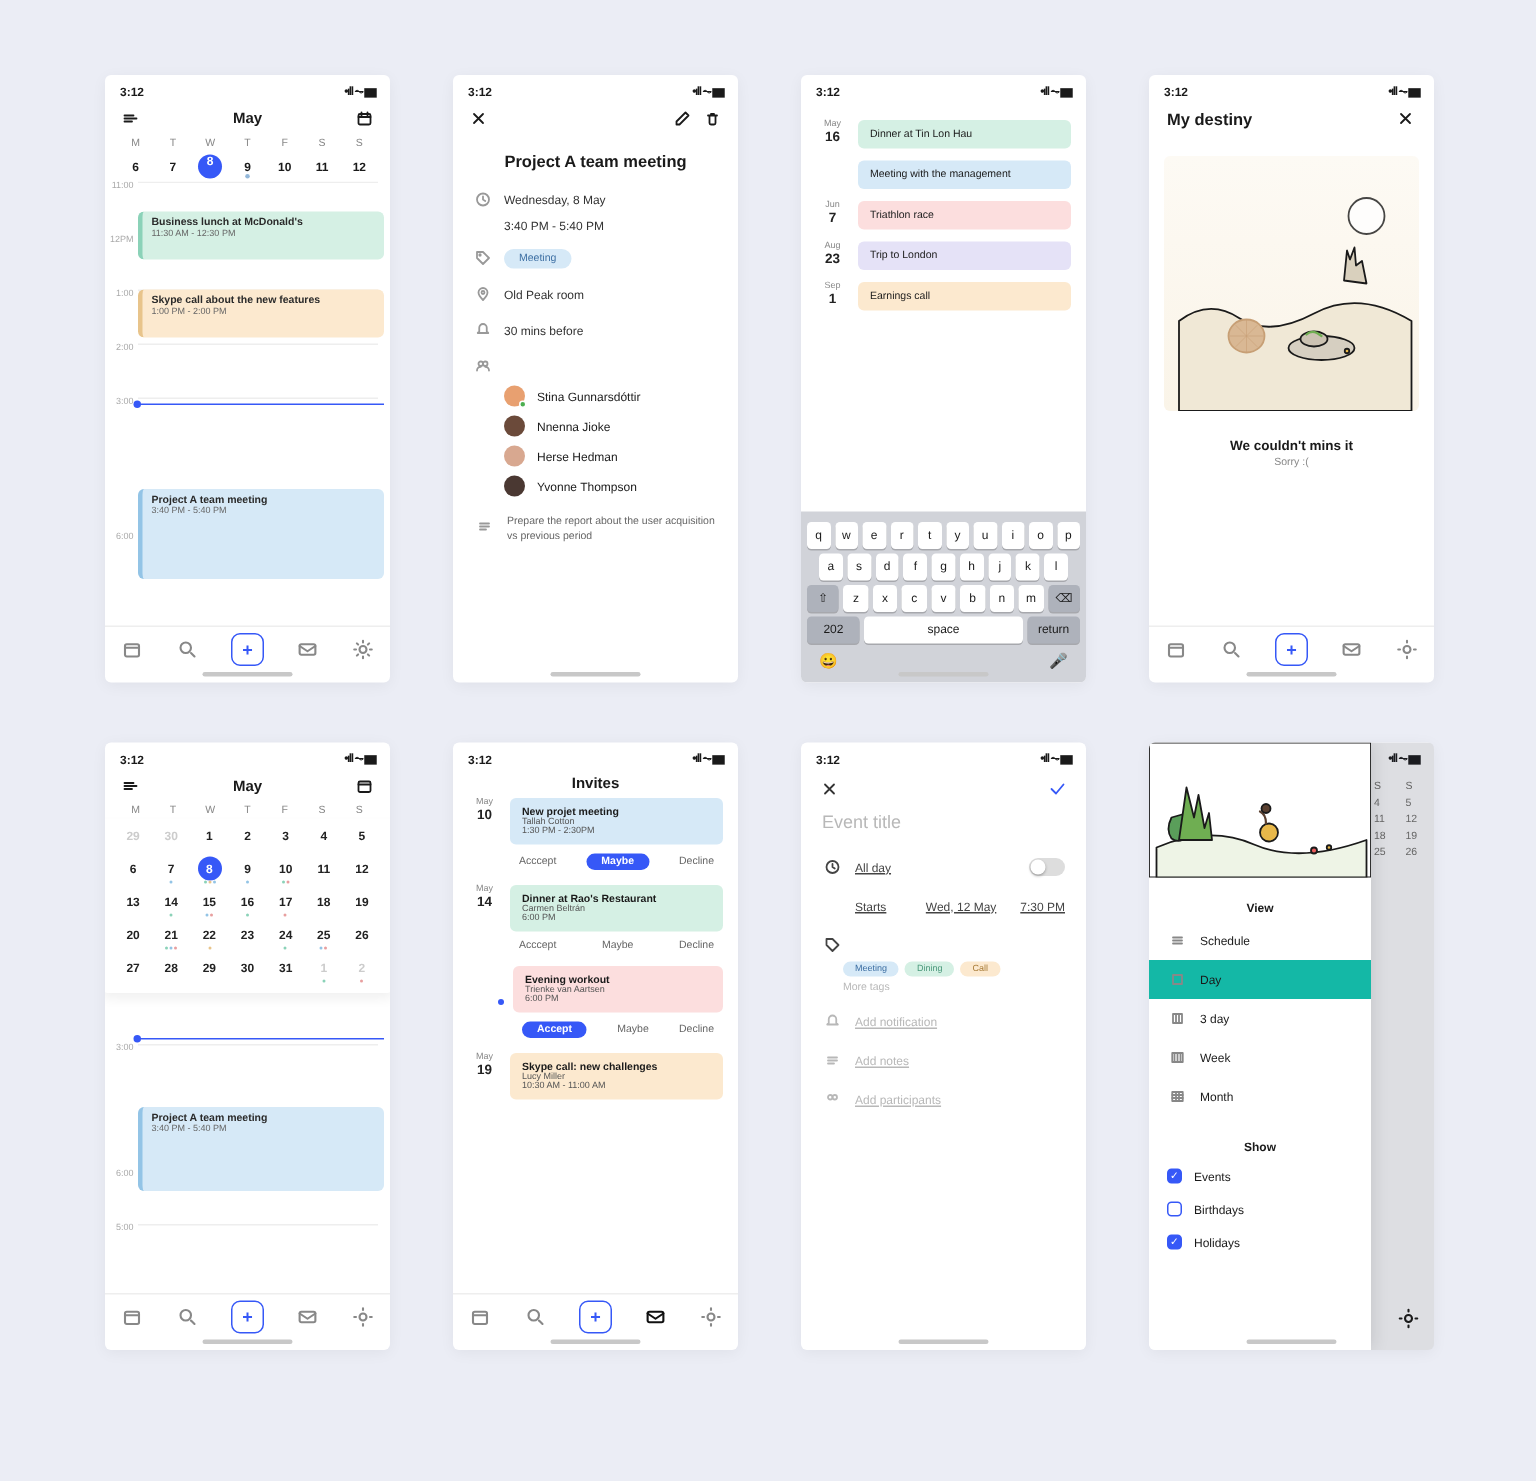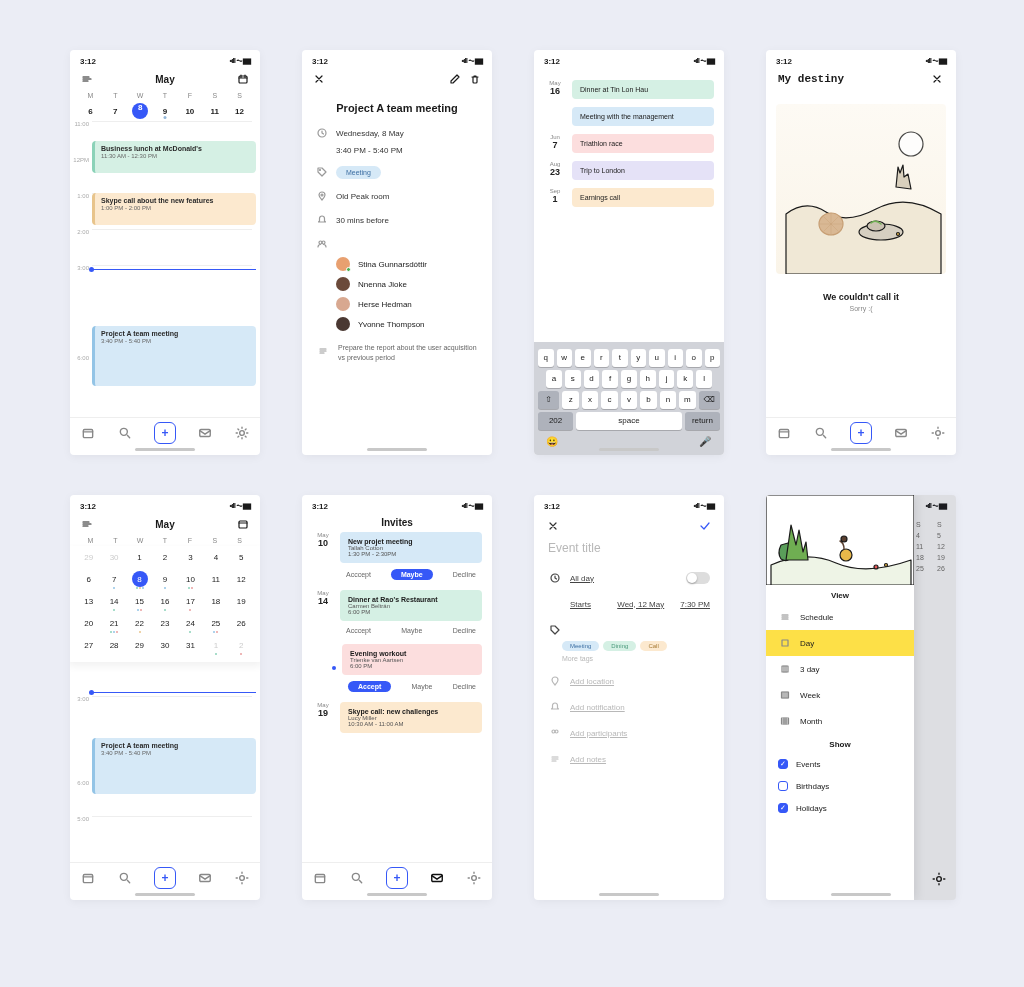--- a/index.html
+++ b/index.html
@@ -96,25 +96,25 @@
   .krow{ display:flex; gap:3px; margin:3px 0; justify-content:center;}
   .key{ background:#fff; border-radius:3px; text-align:center; font-size:8px; height:18px; line-height:18px; flex:1; box-shadow:0 1px 0 rgba(0,0,0,.2);}
   .key.dark{ background:#aeb2bb; }
   .emoji-row{ display:flex; justify-content:space-between; padding:3px 8px 6px; font-size:10px;}
 
   
   .empty-body{ flex:1; display:flex; flex-direction:column; align-items:center; justify-content:flex-start; padding:10px; position:relative;}
   .desert{ width:100%; height:170px; position:relative; background:linear-gradient(#fdfaf4 0%, #faf4e8 100%); border-radius:4px; overflow:hidden;}
   .empty-title{ font-size:9px; font-weight:600; margin-top:18px;}
   .empty-sub{ font-size:7px; color:#888; margin-top:3px;}
-  .my-dest-hdr{ display:flex; justify-content:space-between; align-items:center; padding:4px 12px 8px;font-family:Liberation Mono, monospace; }
+  .my-dest-hdr{ display:flex; justify-content:space-between; align-items:flex-end; padding:4px 12px 8px; }
   .my-dest-hdr span{ font-size:11px; font-weight:600;}
 
   
-  .month-grid{ display:grid; grid-template-columns:repeat(7,1fr); padding:2px 8px 8px; font-size:8px; font-weight:400; text-align:center; row-gap:4px; background:#fff; box-shadow:0 4px 8px rgba(0,0,0,.06); margin:0 -2px; border-radius:0 0 4px 4px;}
+  .month-grid{ display:grid; grid-template-columns:repeat(7,1fr); padding:2px 8px 8px; font-size:8px; font-weight:700; text-align:center; row-gap:4px; background:#fff; box-shadow:0 4px 8px rgba(0,0,0,.06); margin:0 -2px; border-radius:0 0 4px 4px;}
   .mcell{ height:18px; display:flex; flex-direction:column; align-items:center; justify-content:center; position:relative; color:#222;}
   .mcell.out{ color:#ccc;}
   .msel{ background:#3658f7; color:#fff; border-radius:50%; width:16px; height:16px; display:flex; align-items:center; justify-content:center;}
 
   
   .inv-list{ flex:1; padding:0 10px; overflow:hidden;}
   .inv-card{ border-radius:4px; padding:6px 8px; margin-bottom:4px;}
   .inv-card .t{font-weight:600; font-size:7px;}
   .inv-card .who{font-size:6px; color:#555;}
   .inv-card .when{font-size:6px; color:#555;}
@@ -133,23 +133,23 @@
   .toggle{width:24px;height:12px;background:#ddd;border-radius:12px;position:relative;}
   .toggle::after{content:"";width:10px;height:10px;background:#fff;border-radius:50%;position:absolute;top:1px;left:1px;box-shadow:0 1px 2px rgba(0,0,0,.3);}
   .nev-tags{display:flex;gap:4px;padding:4px 14px 2px 28px;}
   .tag{border-radius:10px;padding:2px 8px;font-size:6px;font-weight:500;}
   .more-tags{font-size:7px;color:#b8b8b8;padding:2px 14px 6px 28px;}
 
   
   .sidebar-phone .sheet{ position:absolute;top:0;left:0;bottom:0;width:148px;background:#fff;box-shadow:2px 0 10px rgba(0,0,0,.1);padding-bottom:10px;display:flex;flex-direction:column;}
   .scrim{ position:absolute; top:0;left:148px;right:0;bottom:0;background:rgba(30,35,60,.15);}
   .sheet-illus{height:90px; position:relative;}
-  .sect-title{font-size:8px;font-weight:600;text-align:center;margin:6px 0 4px;}
+  .sect-title{font-size:8px;font-weight:600;text-align:center;margin:16px 0 4px;}
   .opt{display:flex;align-items:center;gap:8px;padding:6px 12px;font-size:8px;}
-  .opt.active{background:#fde047;}
+  .opt.active{background:#14b8a6;}
   .opt .ico{color:#888;}
   .chk{width:10px;height:10px;border-radius:3px;border:1px solid #3658f7;display:flex;align-items:center;justify-content:center;font-size:7px;color:#fff;}
   .chk.on{background:#3658f7;}
 
   
   svg{stroke:currentColor;fill:none;stroke-width:1.2;stroke-linecap:round;stroke-linejoin:round;}
 
   
   .sidebar-phone .bg-grid{ position:absolute; top:26px; right:4px; width:36px; font-size:7px; color:#777;}
 </style>
@@ -473,21 +473,21 @@
           <ellipse cx="55" cy="120" rx="12" ry="11" fill="#d9b894" stroke="#c79f75"></ellipse>
           <g stroke="#c79f75" stroke-width=".4">
               <path d="M48 113l14 14M62 113l-14 14M55 109v22M44 120h22"></path>
             </g>
           <ellipse cx="105" cy="128" rx="22" ry="8" fill="#d6cfc1"></ellipse>
           <ellipse cx="100" cy="122" rx="9" ry="5" fill="#cbc2b2"></ellipse>
           <path d="M95 119 q3 -3 7 -1 l3 2" stroke="#6fae52" stroke-width="1.5" fill="none"></path>
           <circle cx="122" cy="130" r="1.5" fill="#e8b84a"></circle>
         </svg>
       </div>
-      <div class="empty-title">We couldn't call it</div>
+      <div class="empty-title">We couldn't mins it</div>
       <div class="empty-sub">Sorry :(</div>
     </div>
     <div class="tabbar">
       <span class="ico">
           <svg width="14" height="14" viewBox="0 0 12 12">
             <rect x="2" y="3" width="8" height="7" rx="1"></rect>
             <path d="M2 5h8"></path>
           </svg>
         </span>
       <span class="ico">
@@ -894,49 +894,41 @@
     </div>
     <div class="nev-tags" id="nevtags">
         <span class="tag" style="background: rgb(214, 233, 247); color: rgb(61, 111, 163);">Meeting</span>
         <span class="tag" style="background: rgb(213, 240, 228); color: rgb(73, 152, 122);">Dining</span>
         <span class="tag" style="background: rgb(252, 233, 207); color: rgb(168, 124, 56);">Call</span>
       </div>
     <div class="more-tags">More tags</div>
     <div class="nev-row placeholder">
         <span class="ico">
           <svg width="10" height="10" viewBox="0 0 10 10">
-            <path d="M5 1a3 3 0 013 3c0 2-3 5-3 5S2 6 2 4a3 3 0 013-3z"></path>
-          </svg>
-        </span>
-        <span>Add location</span>
+            <path d="M5 1a2.5 2.5 0 012.5 2.5V6l1 1H1.5l1-1V3.5A2.5 2.5 0 015 1z"></path>
+          </svg>
+        </span>
+        <span>Add notification</span>
       </div>
     <div class="nev-row placeholder">
         <span class="ico">
           <svg width="10" height="10" viewBox="0 0 10 10">
-            <path d="M5 1a2.5 2.5 0 012.5 2.5V6l1 1H1.5l1-1V3.5A2.5 2.5 0 015 1z"></path>
-          </svg>
-        </span>
-        <span>Add notification</span>
+            <path d="M2 3h6M2 5h6M2 7h4"></path>
+          </svg>
+        </span>
+        <span>Add notes</span>
       </div>
     <div class="nev-row placeholder">
         <span class="ico">
           <svg width="10" height="10" viewBox="0 0 10 10">
             <circle cx="3.5" cy="3.5" r="1.5"></circle>
             <circle cx="6.5" cy="3.5" r="1.5"></circle>
           </svg>
         </span>
         <span>Add participants</span>
-      </div>
-    <div class="nev-row placeholder">
-        <span class="ico">
-          <svg width="10" height="10" viewBox="0 0 10 10">
-            <path d="M2 3h6M2 5h6M2 7h4"></path>
-          </svg>
-        </span>
-        <span>Add notes</span>
       </div>
     <div class="home-indicator"></div>
   </div>
 
   <div class="phone sidebar-phone">
     <div class="status-bar">
         <span>3:12</span>
         <span class="status-icons"></span>
       </div>
     <div class="scrim"></div>

